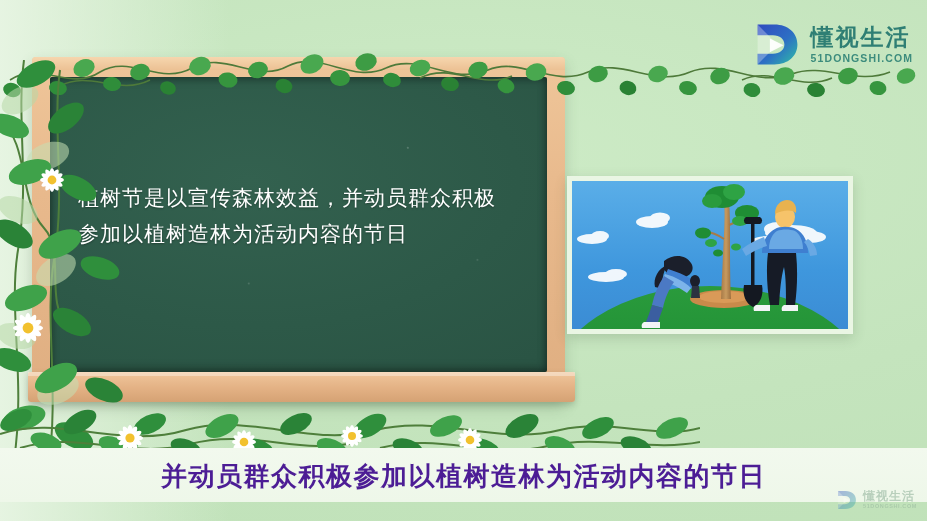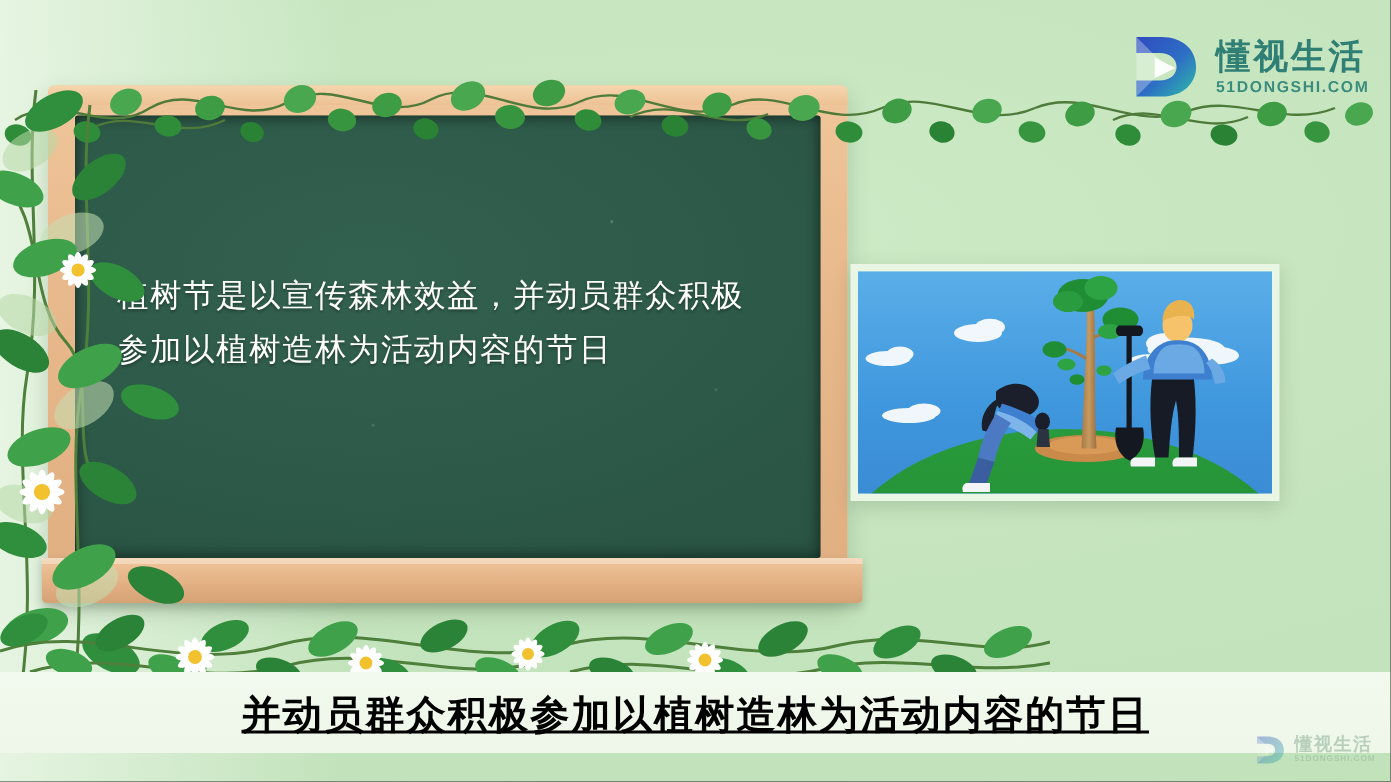--- a/index.html
+++ b/index.html
@@ -105,25 +105,24 @@
   }
 
   
   .sub-band{
     position:absolute;left:0;right:0;top:448px;height:54px;
     background:linear-gradient(180deg,#f2f9ee 0%,#eef7e9 100%);
   }
   .sub-text{
     position:absolute;left:0;right:0;top:455px;height:42px;
     display:flex;align-items:center;justify-content:center;
-    color:#000000;
+    color:#4c1d95;
     font-size:26px;
     font-weight:700;
     letter-spacing:1.5px;
-    text-decoration:underline;
   }
 
   
   .watermark{
     position:absolute;right:10px;bottom:10px;
     display:flex;align-items:center;gap:5px;
     opacity:.42;
   }
   .wm-mark{width:22px;height:22px;flex:none;}
   .wm-txt{display:flex;flex-direction:column;line-height:1;}

